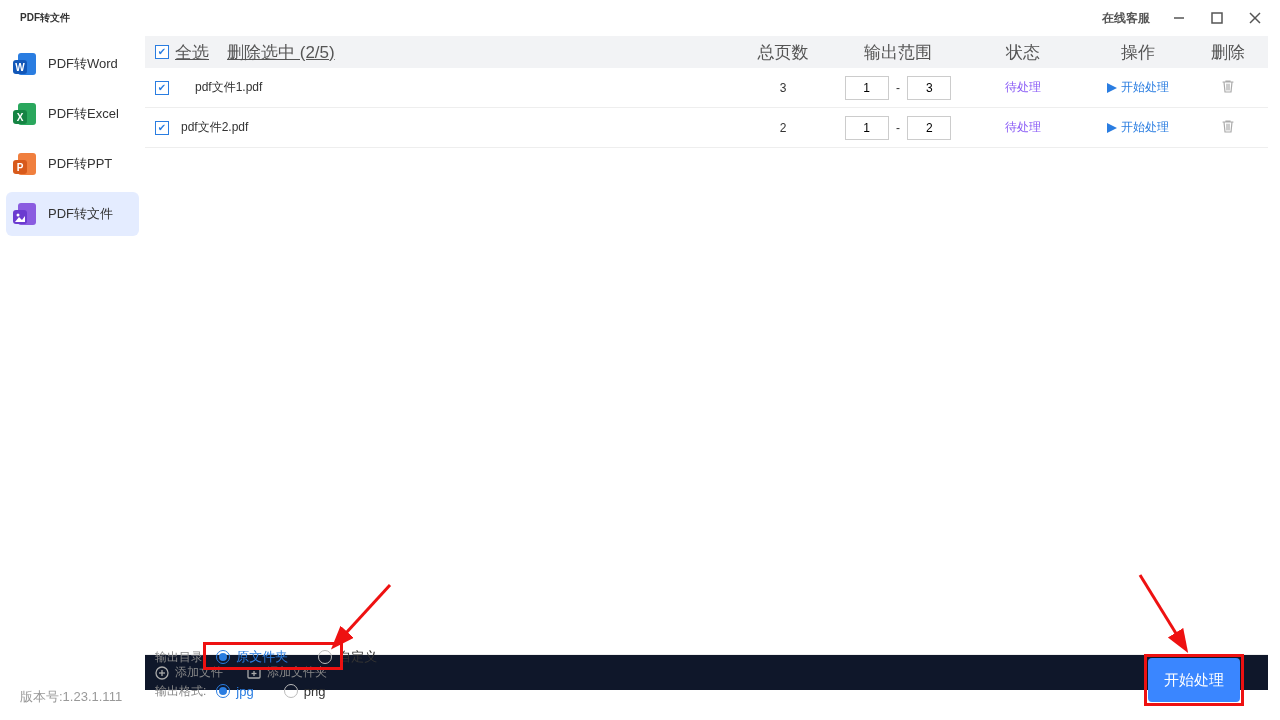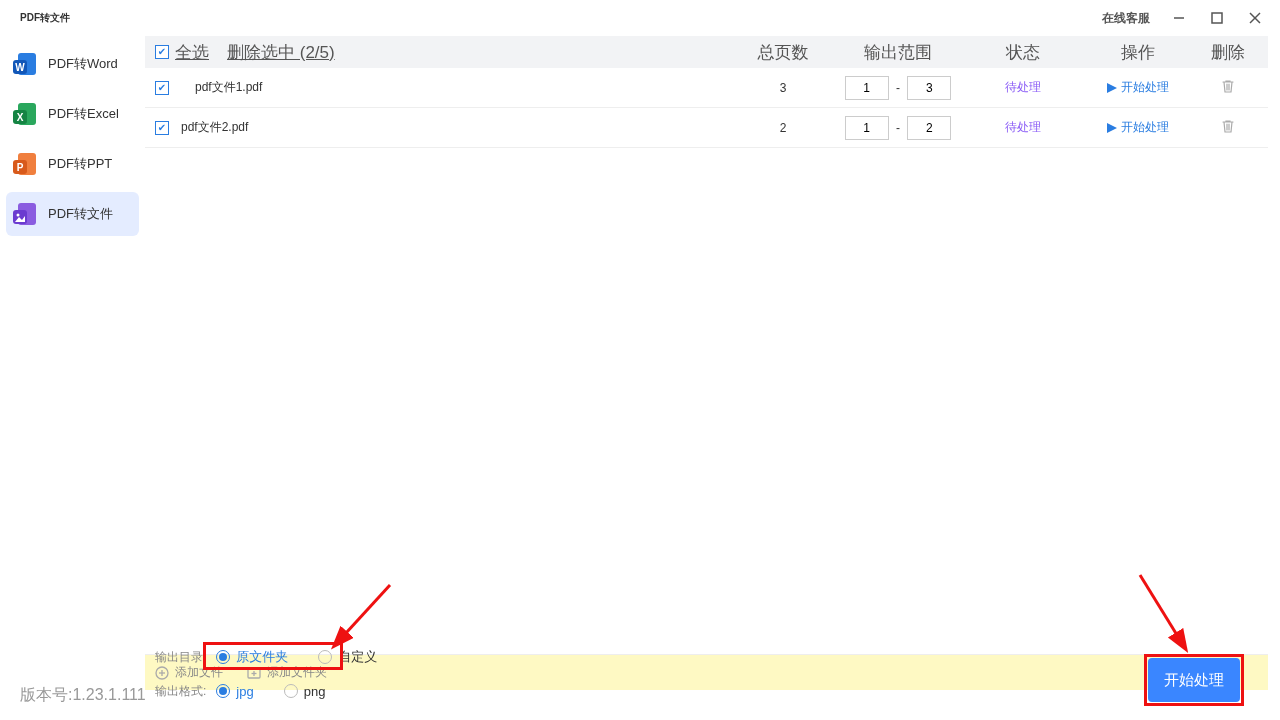--- a/index.html
+++ b/index.html
@@ -24,32 +24,32 @@
 .col-action { width: 120px; text-align: center; }
 .col-delete { width: 60px; text-align: center; }
 .row { height: 40px; display: flex; align-items: center; padding: 0 10px; border-bottom: 1px solid #eee; font-size: 12px; }
 .cbox { width: 14px; height: 14px; border: 1px solid #2a7de1; display: inline-flex; align-items: center; justify-content: center; background: #fff; }
 .cbox.checked::after { content: "✔"; color: #2a7de1; font-size: 10px; line-height: 1; }
 .underline { text-decoration: underline; }
 .range-input { width: 44px; height: 24px; border: 1px solid #ccc; text-align: center; font-size: 12px; margin: 0 4px; }
 .status-text { color: #8b5cf6; }
 .action-link { color: #2a7de1; cursor: pointer; display: inline-flex; align-items: center; gap: 4px; }
 .trash { color: #aaa; cursor: pointer; }
-.add-bar { height: 36px; background: #fef9c3; border-top: 1px solid #eee; display: flex; align-items: center; gap: 24px; padding: 0 10px; font-size: 12px; color: #888; margin-top: auto; }
+.add-bar { height: 36px; background: #0f172a; border-top: 1px solid #eee; display: flex; align-items: center; gap: 24px; padding: 0 10px; font-size: 12px; color: #888; margin-top: auto; }
 .add-link { display: inline-flex; align-items: center; gap: 6px; cursor: pointer; }
 .footer { position: absolute; left: 0; bottom: 0; height: 90px; width: 100%; padding: 10px 18px 0 155px; font-size: 13px; }
 .footer-row { display: flex; align-items: center; gap: 10px; height: 34px; }
 .footer-label { color: #888; font-size: 12px; }
 .radio { width: 14px; height: 14px; border-radius: 50%; border: 1.5px solid #bbb; display: inline-flex; align-items: center; justify-content: center; }
 .radio.sel { border-color: #2a7de1; }
 .radio.sel::after { content: ""; width: 8px; height: 8px; border-radius: 50%; background: #2a7de1; }
 .opt { display: inline-flex; align-items: center; gap: 6px; margin-right: 20px; cursor: pointer; }
 .opt.sel { color: #2a7de1; }
 .big-btn { position: absolute; right: 40px; bottom: 18px; width: 92px; height: 44px; background: #3a86ff; color: #fff; border: none; border-radius: 4px; font-size: 15px; cursor: pointer; }
-.version { position: absolute; left: 20px; bottom: 14px; font-size: 16px; color: #999; }
+.version { position: absolute; left: 20px; bottom: 14px; font-size: 13px; color: #999; }
 .redbox1 { position: absolute; left: 203px; top: 642px; width: 140px; height: 28px; border: 3px solid #e11; pointer-events: none; }
 .redbox2 { position: absolute; right: 36px; bottom: 14px; width: 100px; height: 52px; border: 3px solid #e11; pointer-events: none; }
 .arrow { position: absolute; pointer-events: none; }
 </style>
 </head>
 <body>
 
 <div class="titlebar">
   <div class="title">PDF转文件</div>
   <div class="right">

